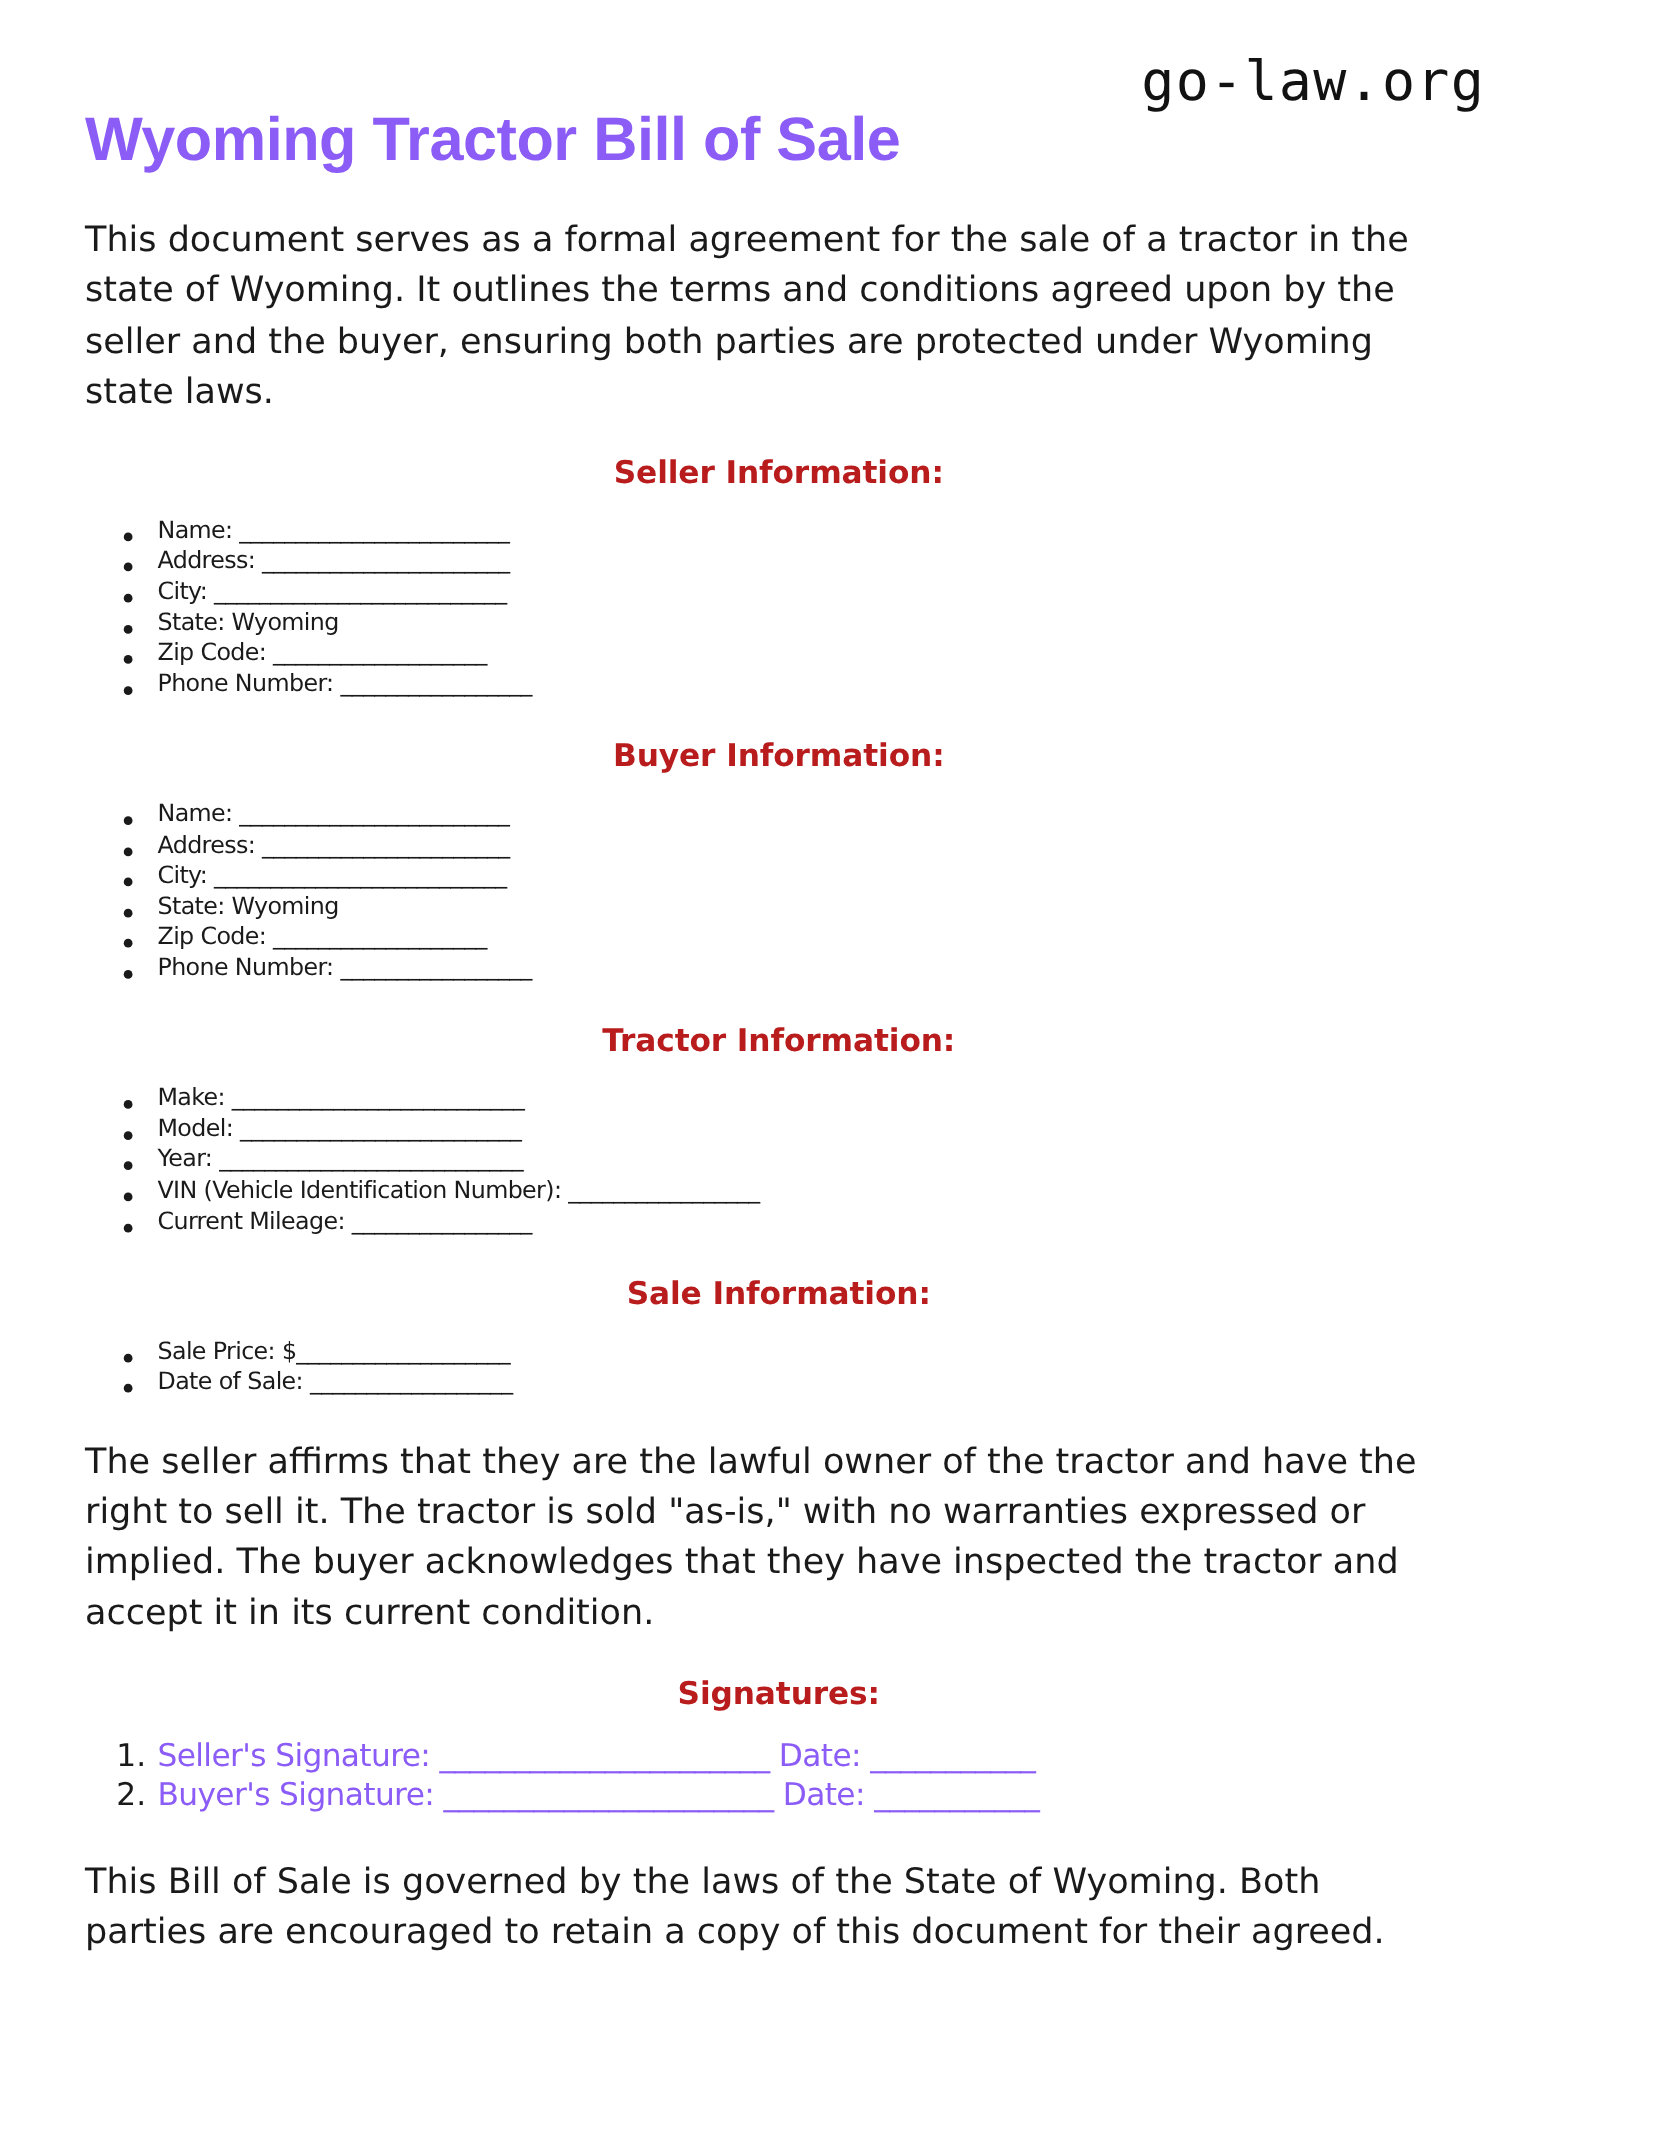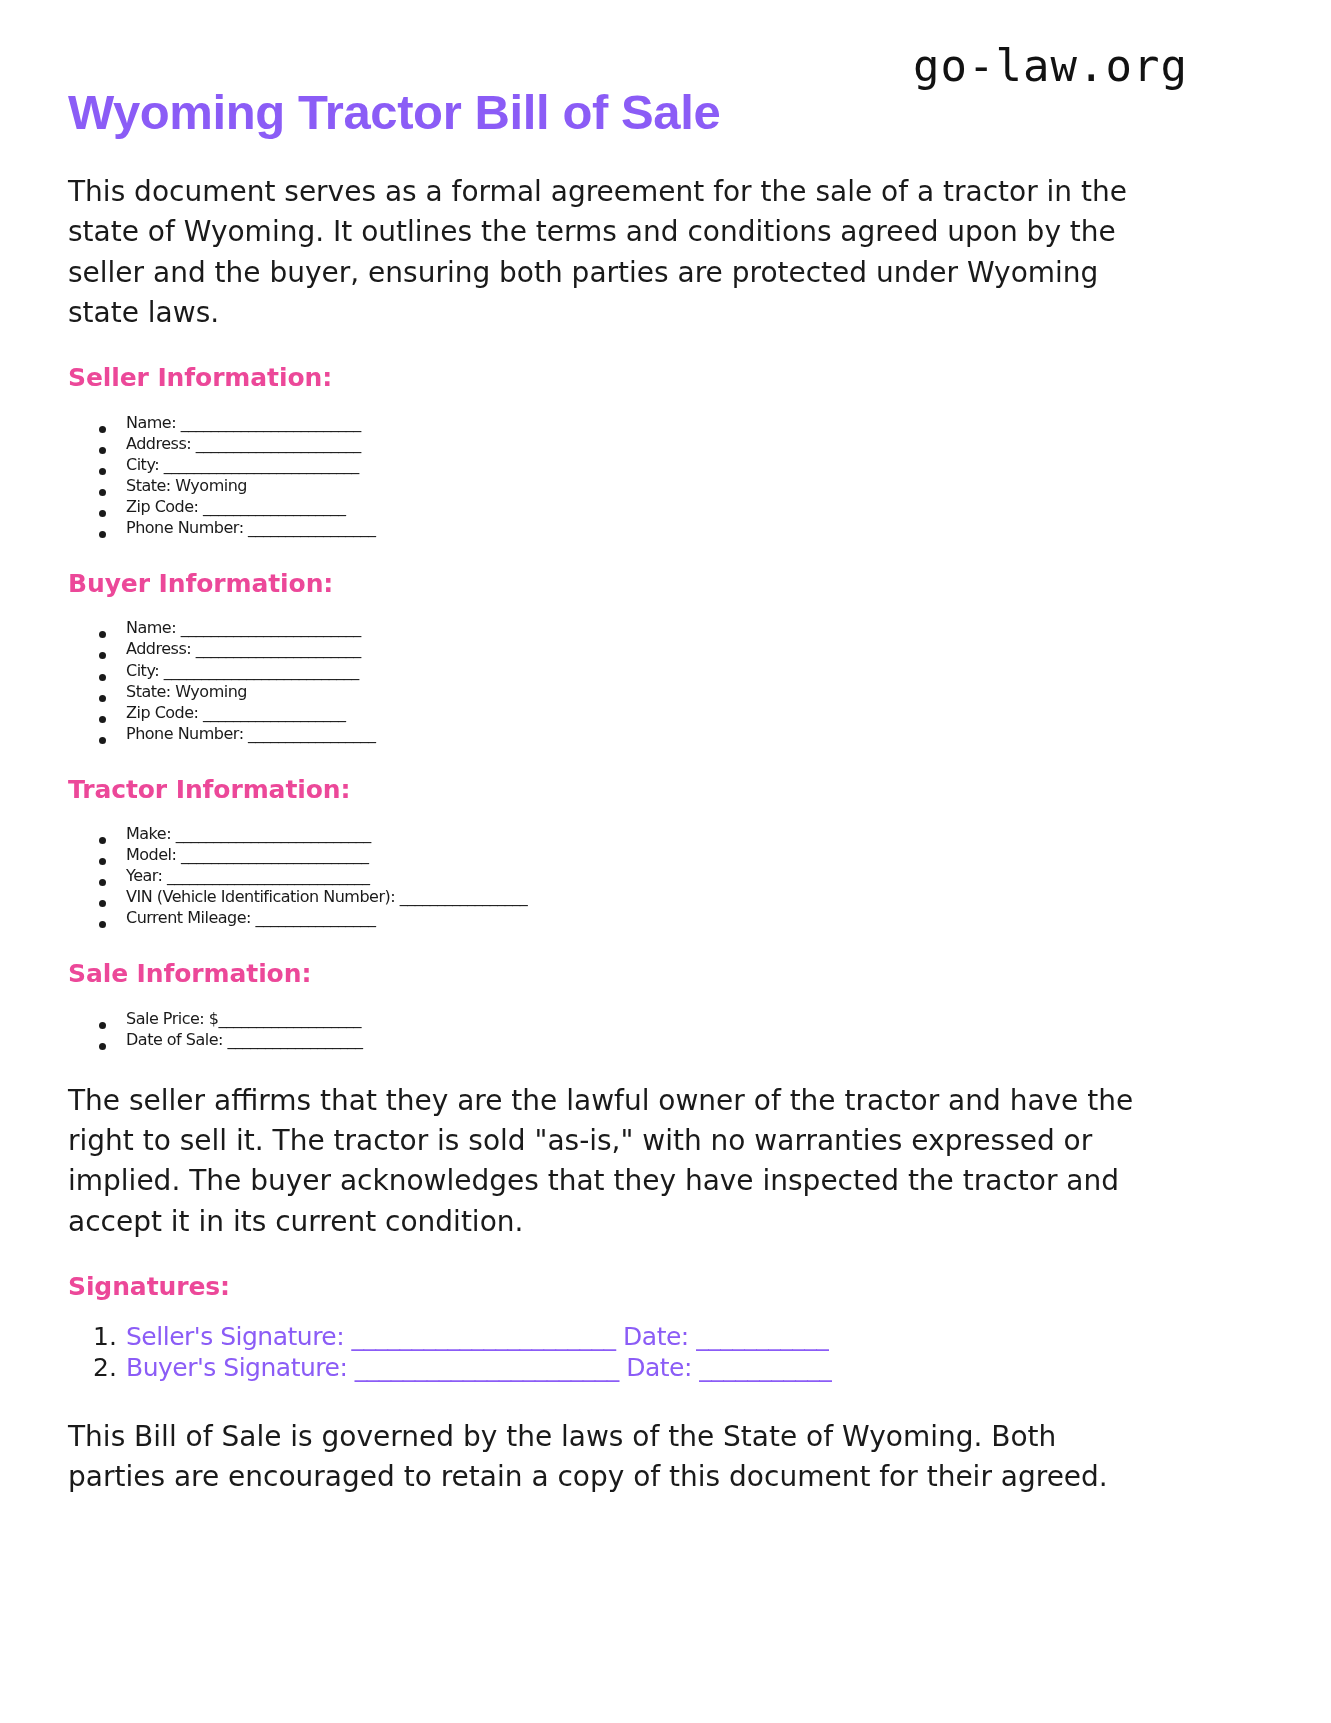--- a/index.html
+++ b/index.html
@@ -73,32 +73,33 @@
     color: #1a1a1a;
     font-family: "DejaVu Sans", sans-serif;
     max-width: 1070px;
   }
 
   h3.section-head {
     margin: 29px 0 0 0;
     font-size: 25px;
     font-weight: bold;
     line-height: 1.3;
-    color: #ec4899;
+    color: #b91c1c;
     letter-spacing: -0.1px;
+    text-align: center;
   }
 
   ul.field-list {
     margin: 18px 0 0 0;
     padding: 0 0 0 58px;
     list-style: none;
   }
   ul.field-list > li {
     position: relative;
-    font-size: 16px;
+    font-size: 19px;
     line-height: 1.19;
     color: #1a1a1a;
     padding: 0 0 2px 0;
     white-space: nowrap;
   }
   ul.field-list > li::before {
     content: "";
     position: absolute;
     left: -27px;
     top: 13px;

